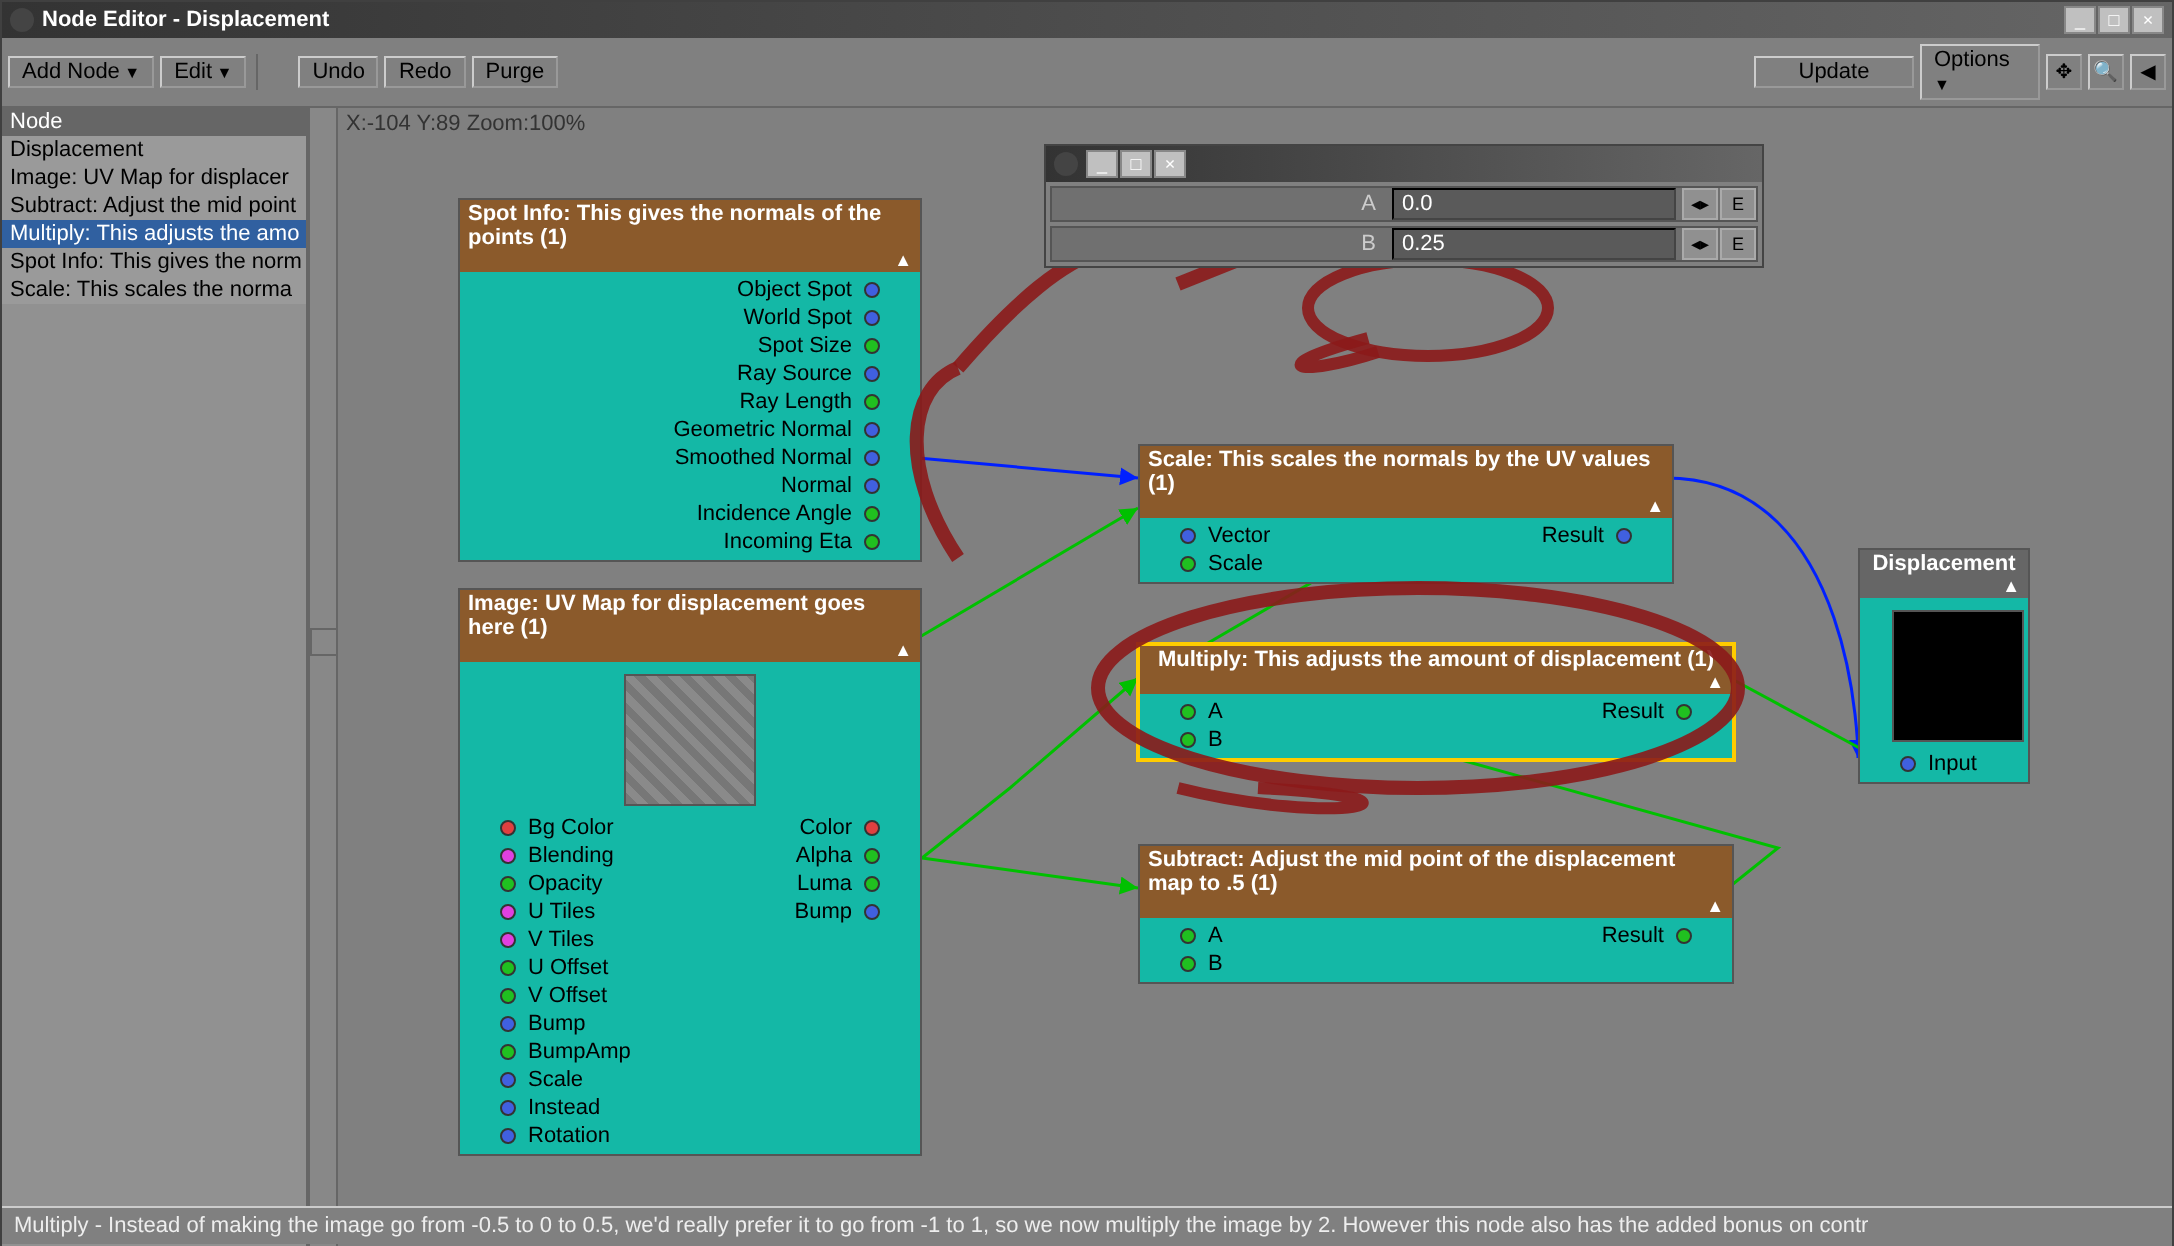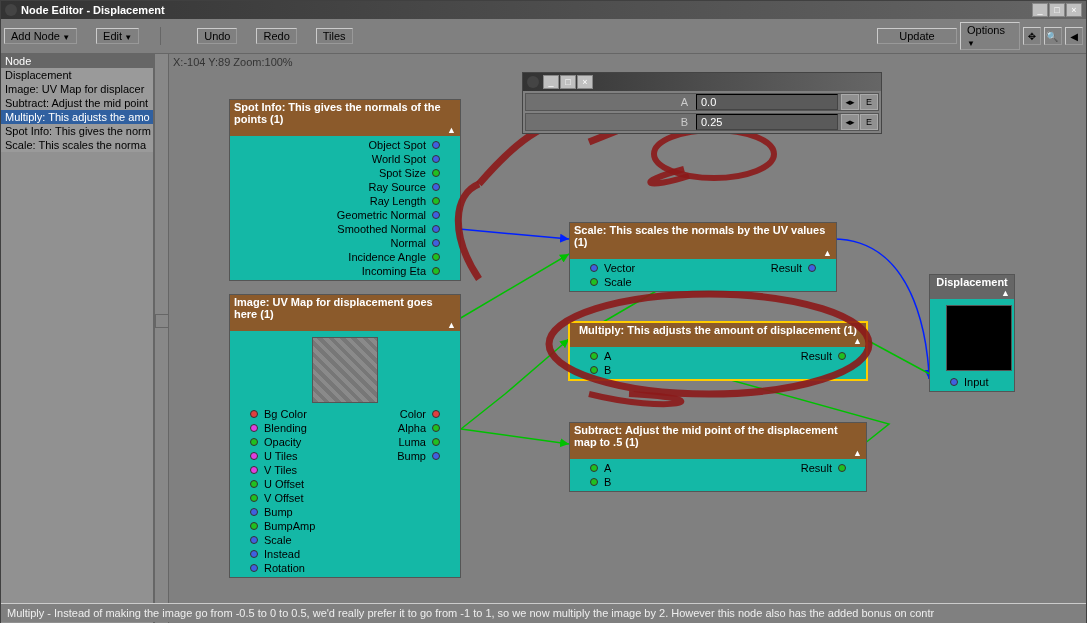--- a/index.html
+++ b/index.html
@@ -6,21 +6,21 @@
   body { background: #808080; width: 1087px; height: 623px; position: relative; overflow: hidden; }
   
   .window { position: absolute; border: 1px solid #404040; background: #808080; box-shadow: 1px 1px 0 #fff inset, -1px -1px 0 #555 inset; }
   .titlebar { background: linear-gradient(to right, #666, #888); color: #fff; padding: 2px 4px; display: flex; align-items: center; height: 18px; }
   .titlebar.dark { background: linear-gradient(to right, #333, #666); align-items: center; }
   .sysicon { width: 12px; height: 12px; background: #444; border-radius: 50%; margin-right: 4px; display: inline-block; }
   .titlebar-text { flex: 1; font-weight: bold; font-size: 11px; white-space: nowrap; overflow: hidden; }
   .winbtns { display: flex; gap: 1px; }
   .winbtn { width: 16px; height: 14px; background: #c0c0c0; border: 1px solid #888; font-size: 9px; display: flex; align-items: center; justify-content: center; cursor: pointer; }
   
-  .toolbar { background: #808080; padding: 3px; display: flex; gap: 19px; align-items: center; border-bottom: 1px solid #666; }
+  .toolbar { background: #808080; padding: 3px; display: flex; gap: 3px; align-items: center; border-bottom: 1px solid #666; }
   .btn { background: #808080; border: 1px solid #999; padding: 1px 6px; cursor: pointer; border-top-color:#ccc; border-left-color:#ccc; }
   .btn.dd::after { content: " ▼"; font-size: 8px; }
   .toolbar-right { margin-left: auto; display: flex; gap: 3px; align-items: center; }
   .iconbtn { width: 18px; height: 18px; background: #808080; border: 1px solid #999; display: flex; align-items: center; justify-content: center; cursor: pointer; font-size: 10px; border-top-color:#ccc; border-left-color:#ccc;}
   
   .main-layout { display: flex; height: calc(100% - 43px); }
   .sidebar { width: 154px; background: #919191; border-right: 2px solid #666; }
   .sidebar-header { background: #666; color: #fff; padding: 1px 4px; }
   .sidebar-item { padding: 1px 4px; border-bottom: 0px solid #777; white-space: nowrap; overflow: hidden; cursor: pointer; background:#9a9a9a; }
   .sidebar-item.sel { background: #3060a0; color: #fff; }
@@ -80,21 +80,21 @@
       <div class="winbtn">×</div>
     </div>
   </div>
 
   <div class="toolbar">
     <button class="btn dd">Add Node</button>
     <button class="btn dd">Edit</button>
     <span style="width:16px; border-left:1px solid #666; height:18px; margin:0 2px;"></span>
     <button class="btn">Undo</button>
     <button class="btn">Redo</button>
-    <button class="btn">Tiles</button>
+    <button class="btn">Purge</button>
     <div class="toolbar-right">
       <button class="btn" style="width:80px">Update</button>
       <button class="btn dd" style="width:60px;text-align:left">Options</button>
       <div class="iconbtn">✥</div>
       <div class="iconbtn">🔍</div>
       <div class="iconbtn">◀</div>
     </div>
   </div>
 
   <div class="main-layout">

